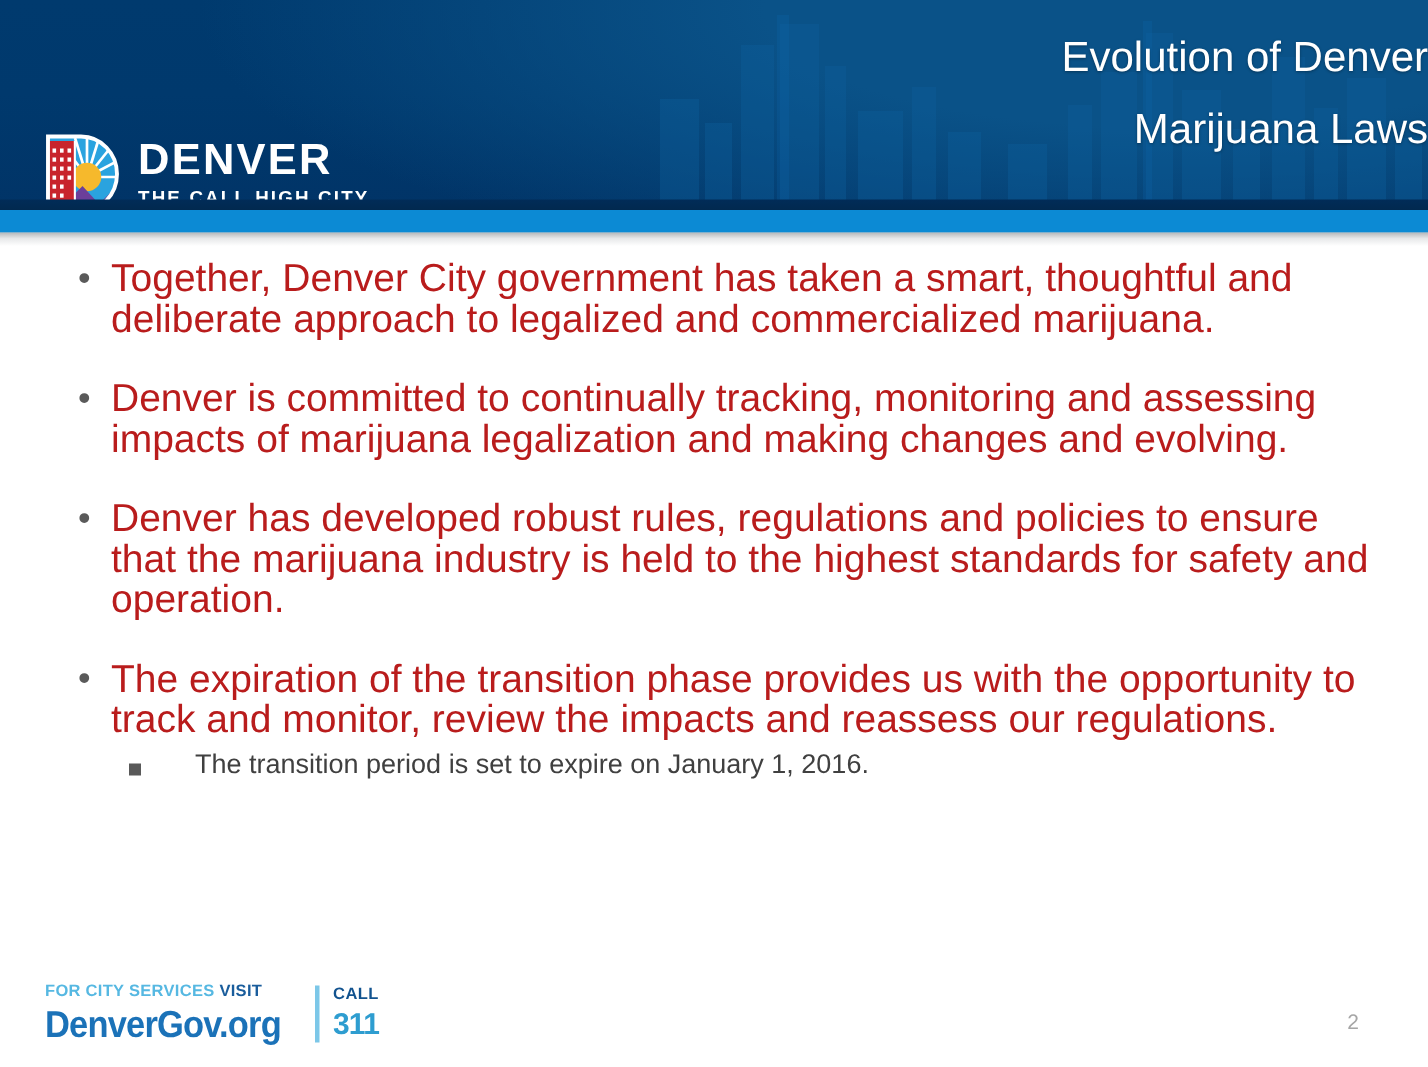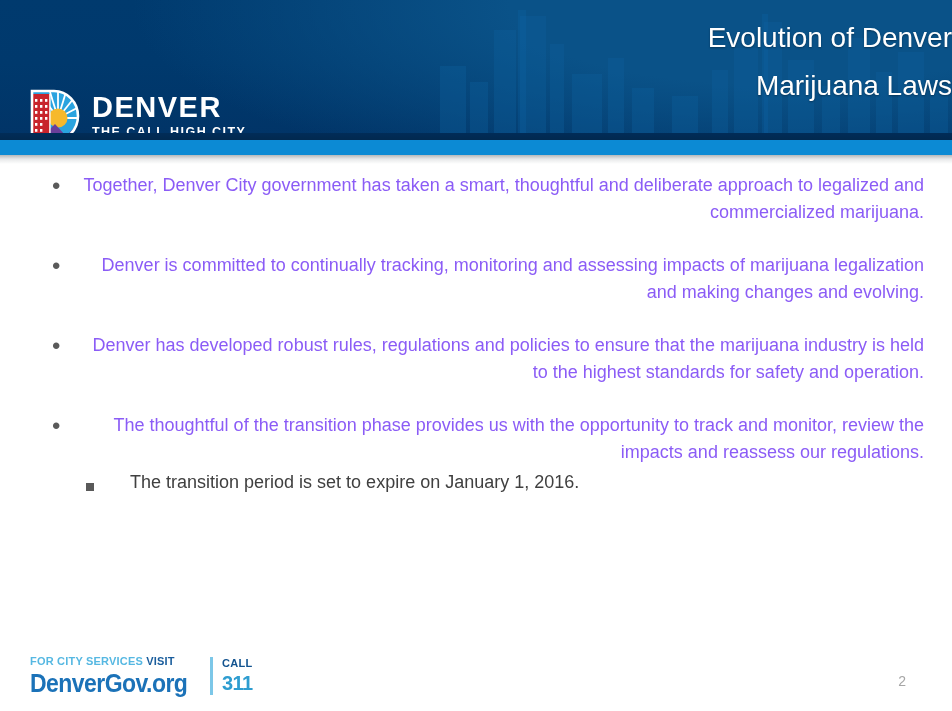--- a/index.html
+++ b/index.html
@@ -130,25 +130,24 @@
     width: 30px;
     color: #5a5a5a;
     font-size: 24px;
     line-height: 27px;
     text-align: left;
     padding-left: 8px;
     box-sizing: border-box;
   }
   .bullet-text {
     flex: 1 1 auto;
-    color: #8b5cf6;
-    font-size: 18px;
+    color: #b91c1c;
+    font-size: 26px;
     line-height: 27px;
     font-weight: 400;
-    text-align: right;
   }
 
   .subbullet {
     display: flex;
     align-items: flex-start;
     margin-left: 42px;
     margin-top: 4px;
   }
   .subbullet-marker {
     flex: 0 0 auto;
@@ -343,21 +342,21 @@
       <span class="bullet-text">Denver is committed to continually tracking, monitoring and assessing impacts of marijuana legalization and making changes and evolving.</span>
     </div>
 
     <div class="bullet">
       <span class="bullet-dot">•</span>
       <span class="bullet-text">Denver has developed robust rules, regulations and policies to ensure that the marijuana industry is held to the highest standards for safety and operation.</span>
     </div>
 
     <div class="bullet last">
       <span class="bullet-dot">•</span>
-      <span class="bullet-text">The thoughtful of the transition phase provides us with the opportunity to track and monitor, review the impacts and reassess our regulations.</span>
+      <span class="bullet-text">The expiration of the transition phase provides us with the opportunity to track and monitor, review the impacts and reassess our regulations.</span>
     </div>
 
     <div class="subbullet">
       <span class="subbullet-marker"><i class="sq"></i></span>
       <span class="subbullet-text">The transition period is set to expire on January 1, 2016.</span>
     </div>
 
   </div>
 
   <div class="footer-logo">

